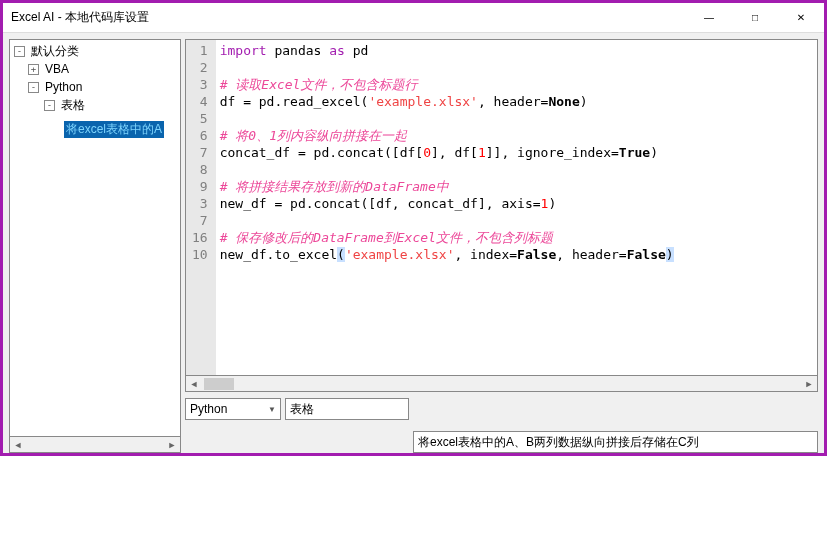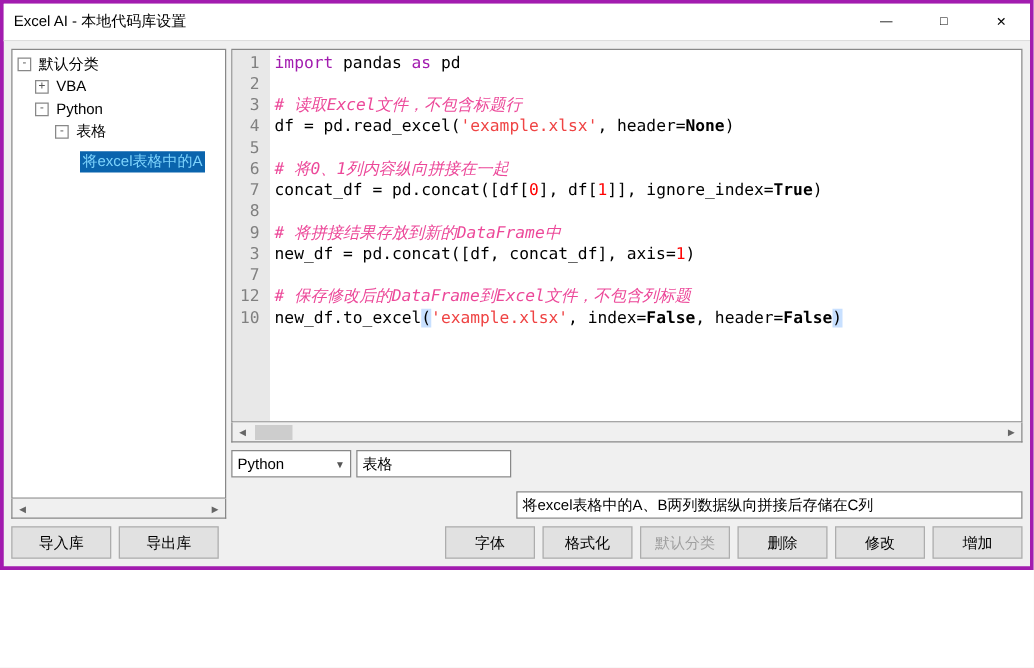--- a/index.html
+++ b/index.html
@@ -97,21 +97,21 @@
             <div>2</div>
             <div>3</div>
             <div>4</div>
             <div>5</div>
             <div>6</div>
             <div>7</div>
             <div>8</div>
             <div>9</div>
             <div>3</div>
             <div>7</div>
-            <div>12</div>
+            <div>16</div>
             <div>10</div>
           </div>
         <div class="code" id="code"><div class="code-line"><span class="kw">import </span><span>pandas </span><span class="kw">as </span><span>pd</span></div><div class="code-line"></div><div class="code-line"><span class="cmt"># 读取Excel文件，不包含标题行</span></div><div class="code-line"><span>df = pd.read_excel(</span><span class="str">'example.xlsx'</span><span>, header=</span><span class="const">None</span><span>)</span></div><div class="code-line"></div><div class="code-line"><span class="cmt"># 将0、1列内容纵向拼接在一起</span></div><div class="code-line"><span>concat_df = pd.concat([df[</span><span class="num">0</span><span>], df[</span><span class="num">1</span><span>]], ignore_index=</span><span class="const">True</span><span>)</span></div><div class="code-line"></div><div class="code-line"><span class="cmt"># 将拼接结果存放到新的DataFrame中</span></div><div class="code-line"><span>new_df = pd.concat([df, concat_df], axis=</span><span class="num">1</span><span>)</span></div><div class="code-line"></div><div class="code-line"><span class="cmt"># 保存修改后的DataFrame到Excel文件，不包含列标题</span></div><div class="code-line"><span>new_df.to_excel</span><span class="paren-hl">(</span><span class="str">'example.xlsx'</span><span>, index=</span><span class="const">False</span><span>, header=</span><span class="const">False</span><span class="paren-hl">)</span></div></div>
       </div>
       <div class="ed-scroll">
         <div class="arrow">◄</div>
         <div class="thumb"></div>
         <div class="track"></div>
         <div class="arrow">►</div>
       </div>
@@ -124,24 +124,13 @@
         <div class="tbox cat">
           <span>表格</span>
         </div>
         <div class="tbox desc">
           <span>将excel表格中的A、B两列数据纵向拼接后存储在C列</span>
         </div>
       </div>
     </div>
   </div>
 
-  <div class="footer">
-    <div class="btn btn-wide">导入库</div>
-    <div class="btn btn-wide">导出库</div>
-    <div class="spacer"></div>
-    <div class="btn">字体</div>
-    <div class="btn">格式化</div>
-    <div class="btn disabled">默认分类</div>
-    <div class="btn">删除</div>
-    <div class="btn">修改</div>
-    <div class="btn">增加</div>
-  </div>
 </div>
 
 </body></html>

